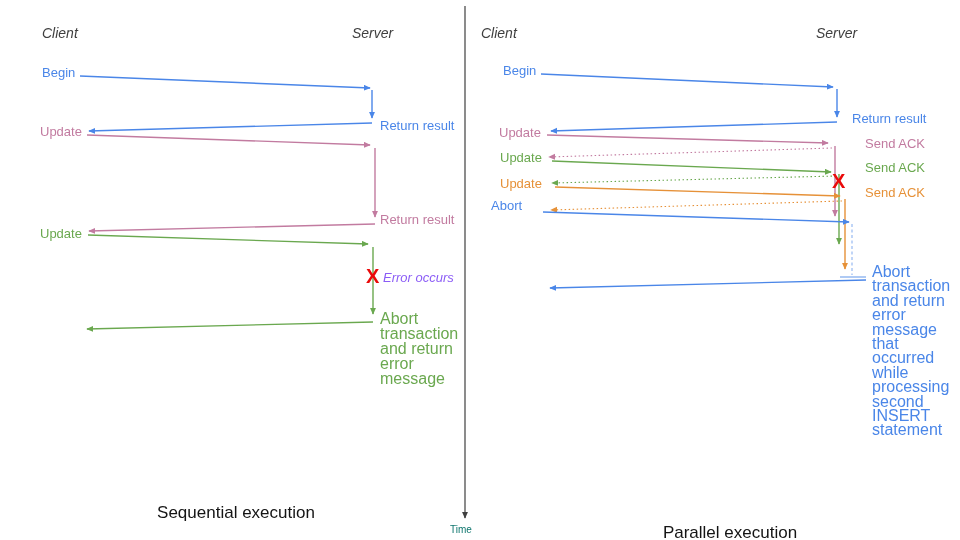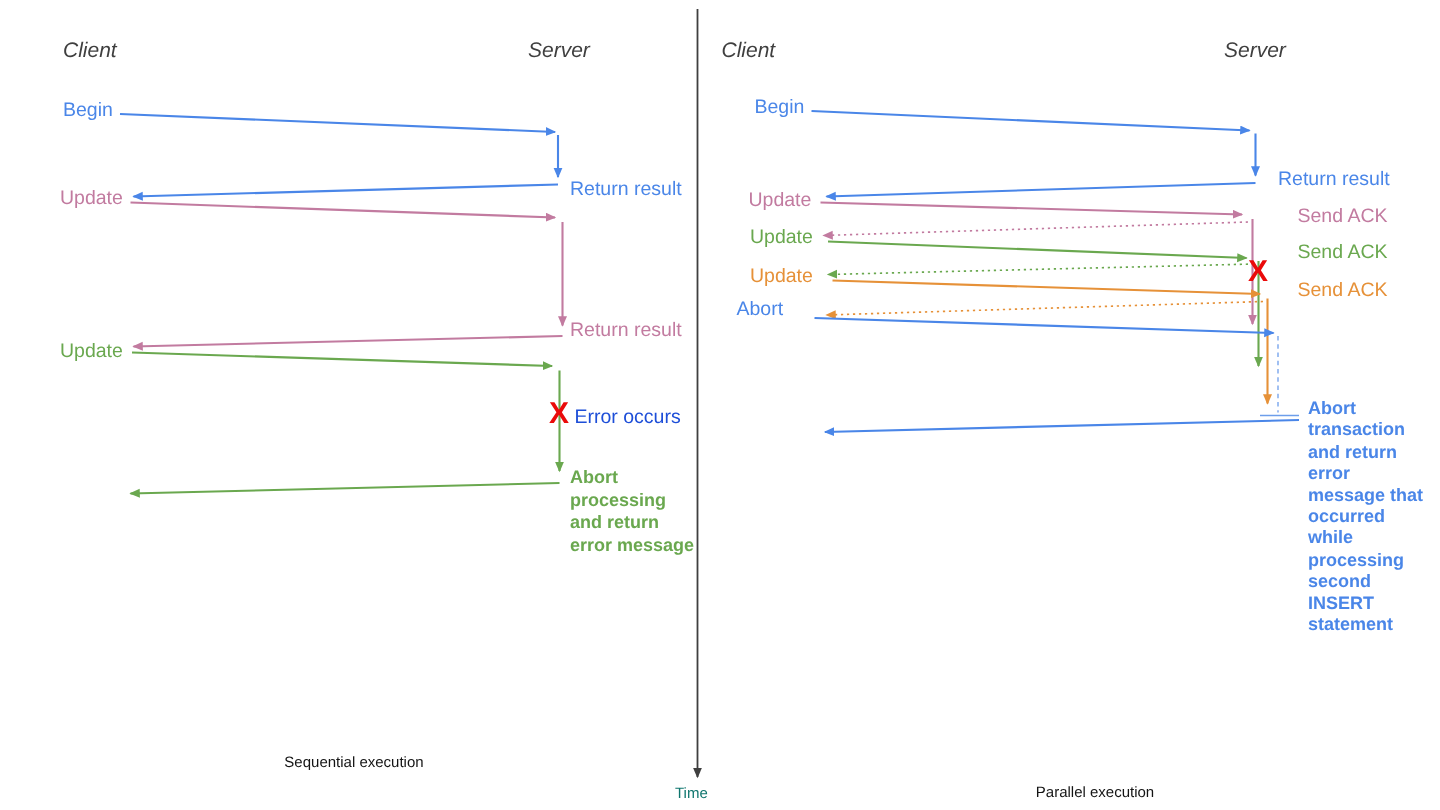--- a/index.html
+++ b/index.html
@@ -4,26 +4,26 @@
 <style>
   html,body{margin:0;padding:0;background:#fff;}
   #stage{position:relative;width:960px;height:540px;background:#ffffff;overflow:hidden;
          font-family:"Liberation Sans",sans-serif;}
   .lbl{position:absolute;white-space:nowrap;font-size:13px;line-height:14px;text-align:right;}
   .hdr{position:absolute;font-size:14px;font-style:italic;color:#3f3f3f;}
   .blue{color:#4a86e8;}
   .pink{color:#c27ba0;}
   .green{color:#6aa84f;}
   .orange{color:#e69138;}
-  .red{color:#1d4ed8;}
+  .red{color:#8b5cf6;font-style:italic;}
   .xmark{position:absolute;color:#ea0a0a;font-weight:700;font-size:20px;line-height:20px;}
-  .wrapblk{position:absolute;white-space:normal;font-size:12px;font-weight:bold;}
+  .wrapblk{position:absolute;white-space:normal;font-size:16px;}
   .abort-left{left:380px;top:311px;width:86px;line-height:15px;color:#6aa84f;}
   .abort-right{left:872px;top:265px;width:80px;line-height:14.4px;color:#4a86e8;}
-  .caption{position:absolute;top:503px;transform:translateX(-50%);font-size:10px;color:#141414;white-space:nowrap;}
+  .caption{position:absolute;top:503px;transform:translateX(-50%);font-size:17px;color:#141414;white-space:nowrap;}
   .timelbl{position:absolute;left:450px;top:524px;font-size:10px;color:#0f766e;}
   svg{position:absolute;left:0;top:0;}
 </style>
 </head>
 <body>
 
 <div id="stage">
 
   <svg width="960" height="540" viewBox="0 0 960 540">
     <defs>
@@ -89,21 +89,21 @@
 
   <div class="lbl blue" style="left:42px;top:66px;">Begin</div>
   <div class="lbl blue" style="left:380px;top:119px;">Return result</div>
   <div class="lbl pink" style="left:40px;top:125px;">Update</div>
   <div class="lbl pink" style="left:380px;top:213px;">Return result</div>
   <div class="lbl green" style="left:40px;top:227px;">Update</div>
 
   <div class="xmark" style="left:366px;top:266px;">X</div>
   <div class="lbl red" style="left:383px;top:271px;">Error occurs</div>
 
-  <div class="wrapblk abort-left">Abort processing and return error message</div>
+  <div class="wrapblk abort-left">Abort transaction and return error message</div>
 
   <div class="caption" style="left:236px;">Sequential execution</div>
 
   <div class="hdr" style="left:481px;top:25px;">Client</div>
   <div class="hdr" style="left:816px;top:25px;">Server</div>
 
   <div class="lbl blue" style="left:503px;top:64px;">Begin</div>
   <div class="lbl blue" style="left:852px;top:112px;">Return result</div>
   <div class="lbl pink" style="left:499px;top:126px;">Update</div>
   <div class="lbl pink" style="left:865px;top:137px;">Send ACK</div>

